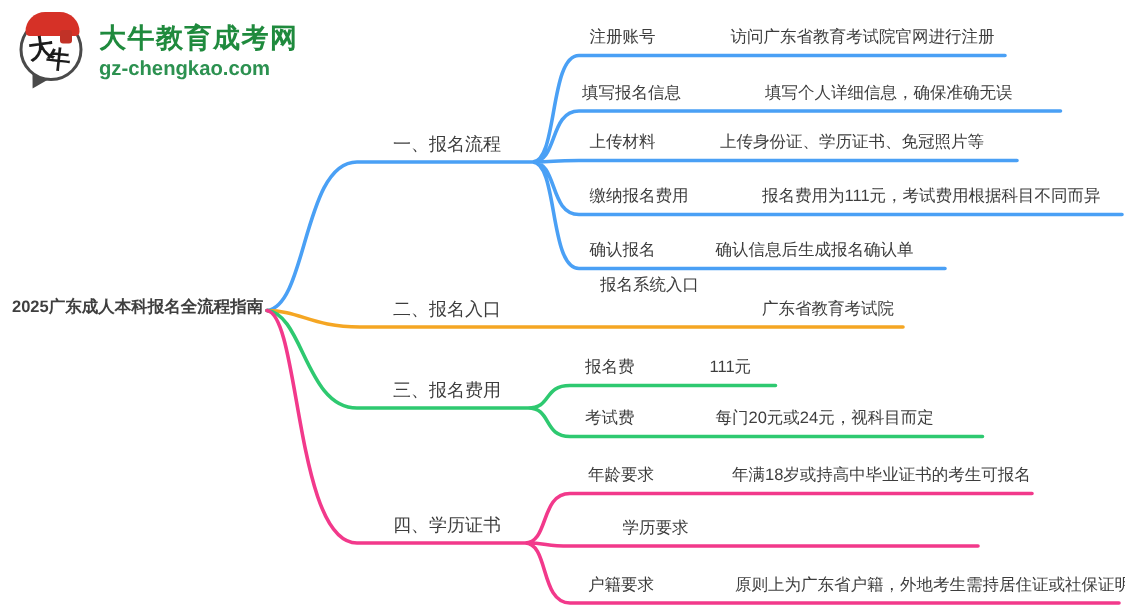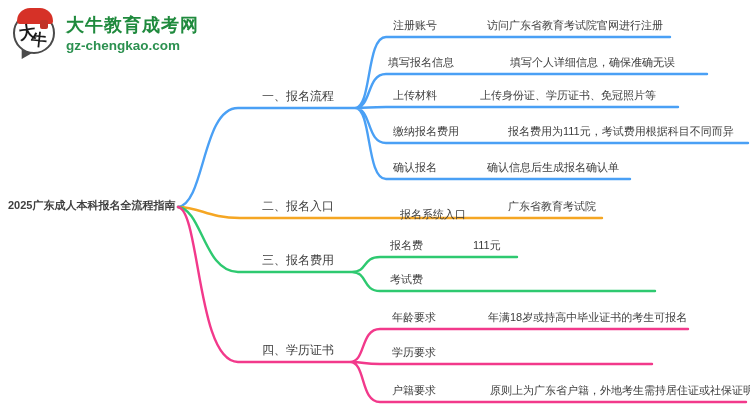--- a/index.html
+++ b/index.html
@@ -86,31 +86,32 @@
   <div class="node branch-label" style="left:262px;top:89px;">一、报名流程</div>
   <div class="node leaf-label" style="left:393px;top:19px;text-align:center;">注册账号</div>
   <div class="node leaf-desc" style="left:487px;top:19px;">访问广东省教育考试院官网进行注册</div>
   <div class="node leaf-label" style="left:388px;top:56px;">填写报名信息</div>
   <div class="node leaf-desc" style="left:510px;top:56px;">填写个人详细信息，确保准确无误</div>
   <div class="node leaf-label" style="left:393px;top:89px;">上传材料</div>
   <div class="node leaf-desc" style="left:480px;top:89px;">上传身份证、学历证书、免冠照片等</div>
   <div class="node leaf-label" style="left:393px;top:125px;">缴纳报名费用</div>
   <div class="node leaf-desc" style="left:508px;top:125px;">报名费用为111元，考试费用根据科目不同而异</div>
   <div class="node leaf-label" style="left:393px;top:161px;">确认报名</div>
-  <div class="node leaf-desc" style="left:487px;top:161px;">确认信息后生成报名确认单</div>
+  <div class="node leaf-desc" style="left:477px;top:161px;">确认信息后生成报名确认单</div>
 
   <div class="node branch-label" style="left:262px;top:199px;">二、报名入口</div>
-  <div class="node leaf-label" style="left:400px;top:208px;">报名系统入口</div>
+  <div class="node leaf-label" style="left:400px;top:184px;">报名系统入口</div>
   <div class="node leaf-desc" style="left:508px;top:200px;">广东省教育考试院</div>
 
   <div class="node branch-label" style="left:262px;top:253px;">三、报名费用</div>
   <div class="node leaf-label" style="left:390px;top:239px;">报名费</div>
   <div class="node leaf-desc" style="left:473px;top:239px;">111元</div>
   <div class="node leaf-label" style="left:390px;top:273px;">考试费</div>
+  <div class="node leaf-desc" style="left:477px;top:273px;">每门20元或24元，视科目而定</div>
 
   <div class="node branch-label" style="left:262px;top:343px;">四、学历证书</div>
   <div class="node leaf-label" style="left:392px;top:311px;">年龄要求</div>
   <div class="node leaf-desc" style="left:488px;top:311px;">年满18岁或持高中毕业证书的考生可报名</div>
-  <div class="node leaf-label" style="left:392px;top:346px;">学历要求</div>
+  <div class="node leaf-label" style="left:415px;top:346px;">学历要求</div>
   <div class="node leaf-label" style="left:392px;top:384px;text-align:right;">户籍要求</div>
   <div class="node leaf-desc" style="left:490px;top:384px;">原则上为广东省户籍，外地考生需持居住证或社保证明</div>
 
 </div>
 
 </body></html>

